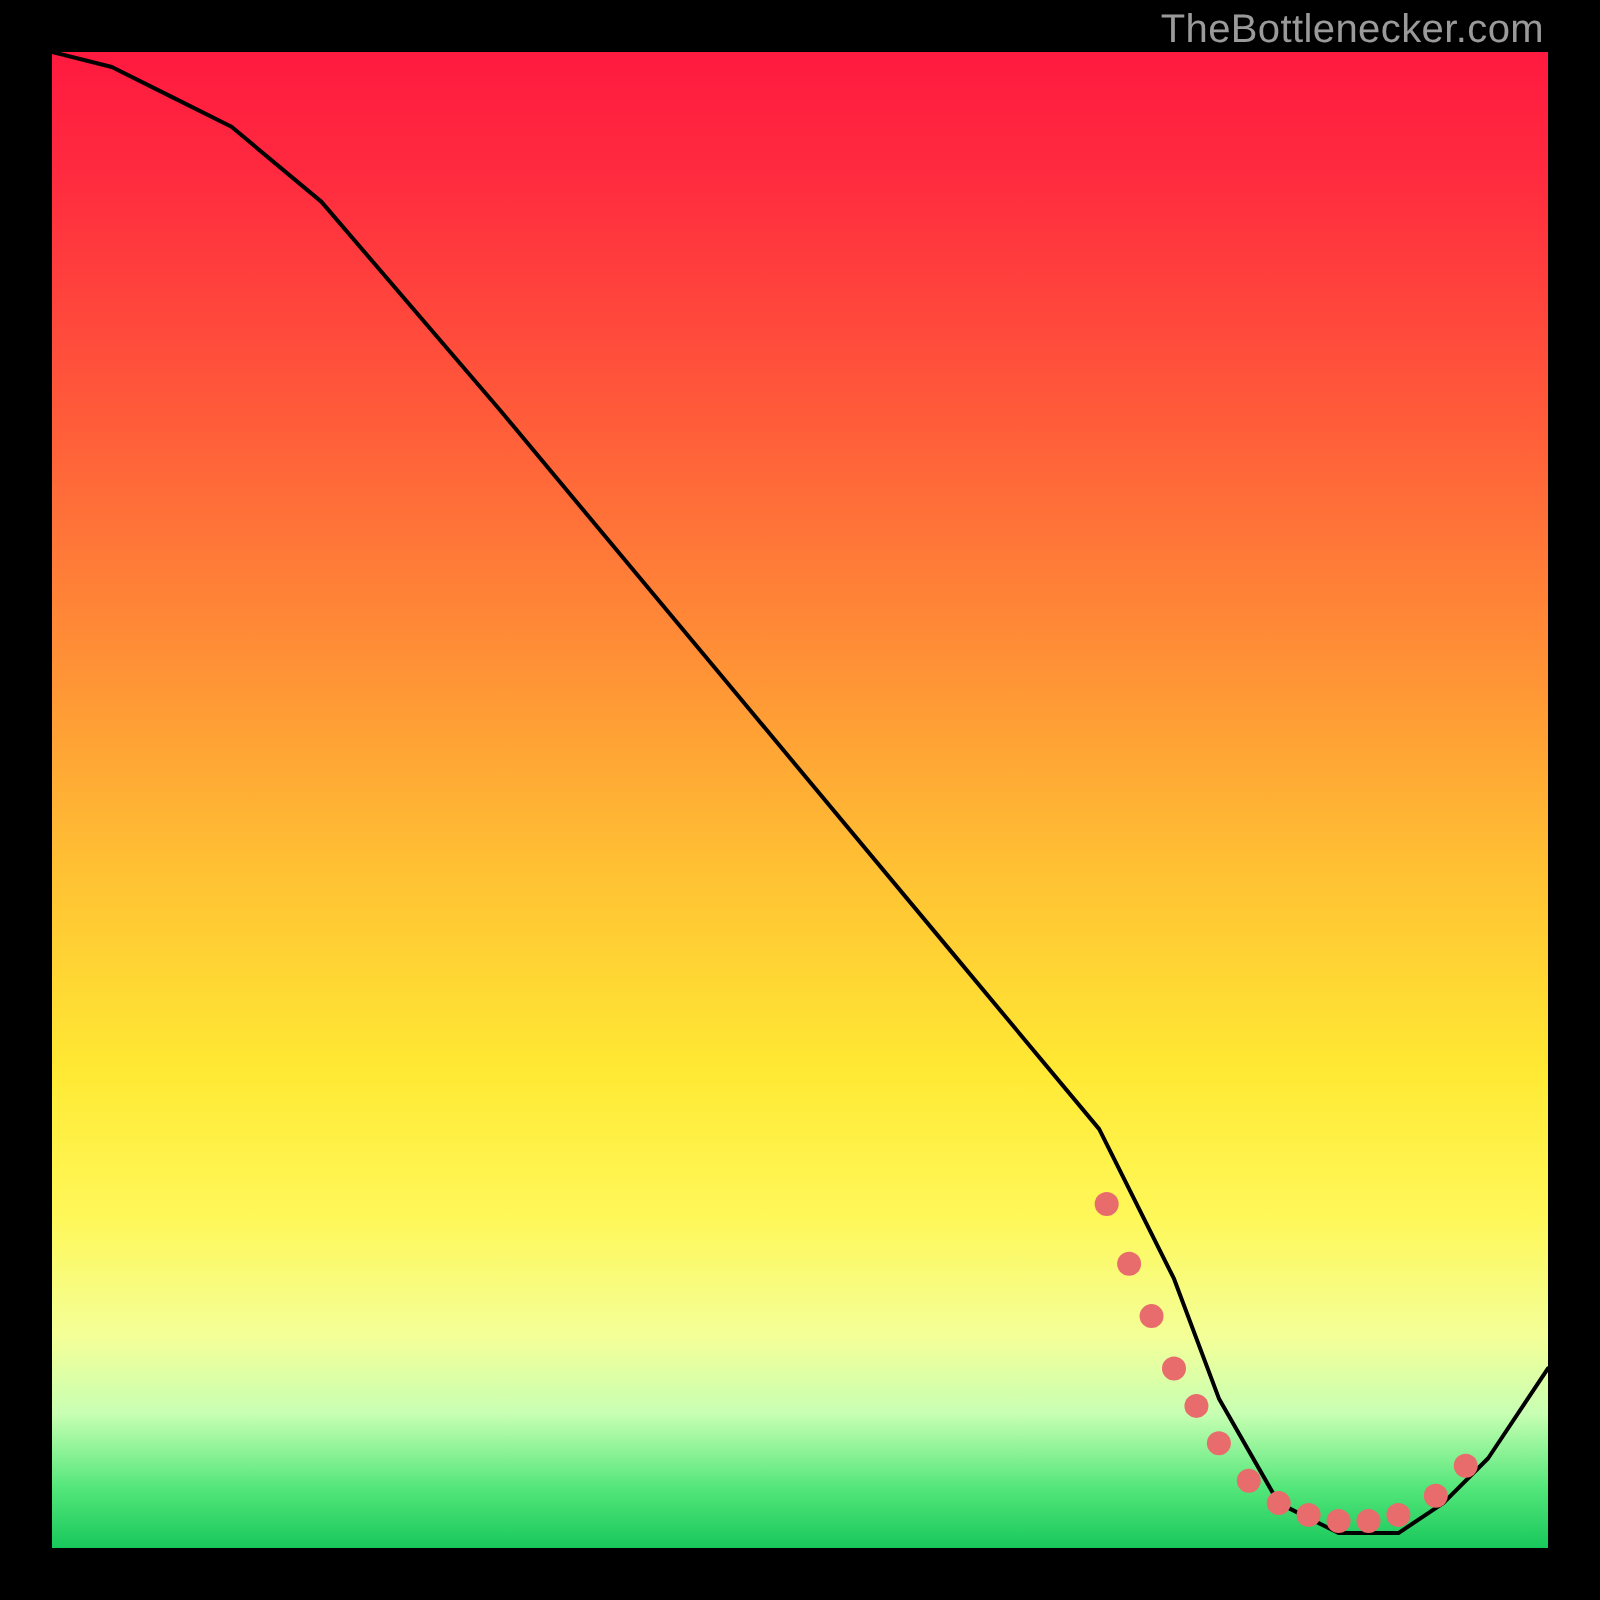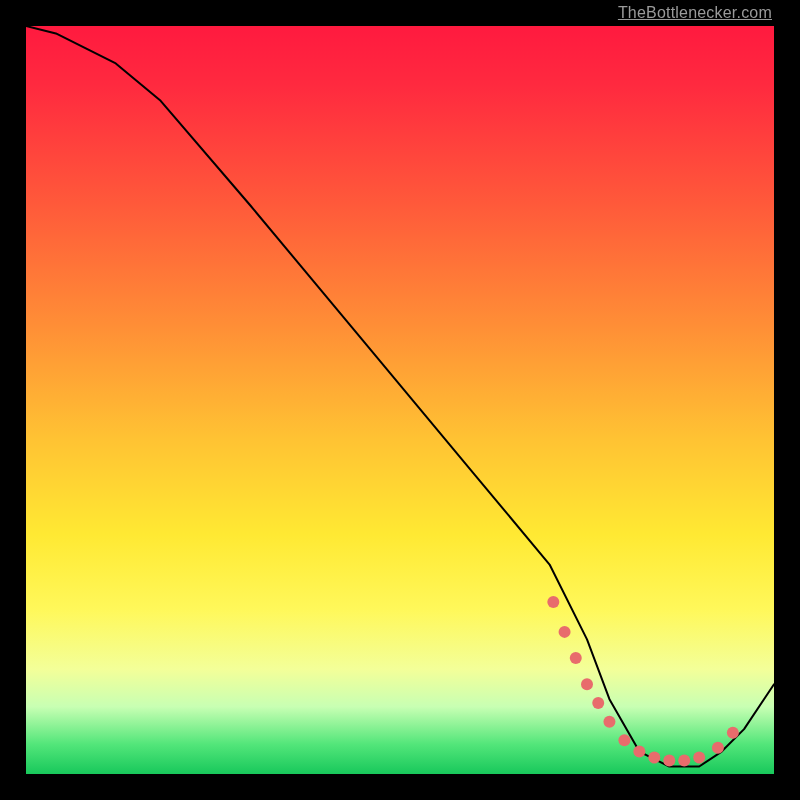--- a/index.html
+++ b/index.html
@@ -44,24 +44,23 @@
     left: 0;
     top: 0;
     width: 748px;
     height: 748px;
   }
   .watermark {
     position: absolute;
     top: 4px;
     right: 28px;
     color: #9a9a9a;
-    font-size: 16px;
+    font-size: 20px;
     font-weight: 500;
     letter-spacing: 0.2px;
-    text-decoration: underline;
   }
 </style>
 </head>
 <body>
 
 <div class="stage">
 
   <div class="plot">
     <svg class="svg-layer" viewBox="0 0 748 748" preserveAspectRatio="none">
       <g>

